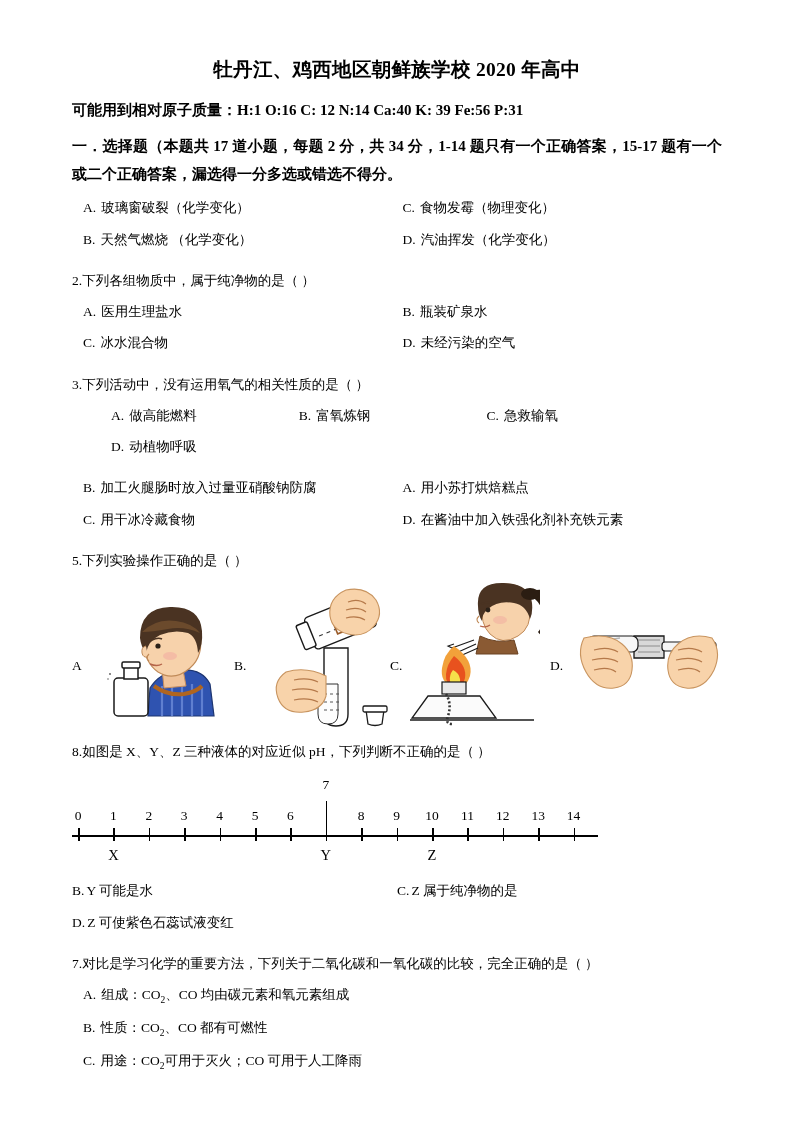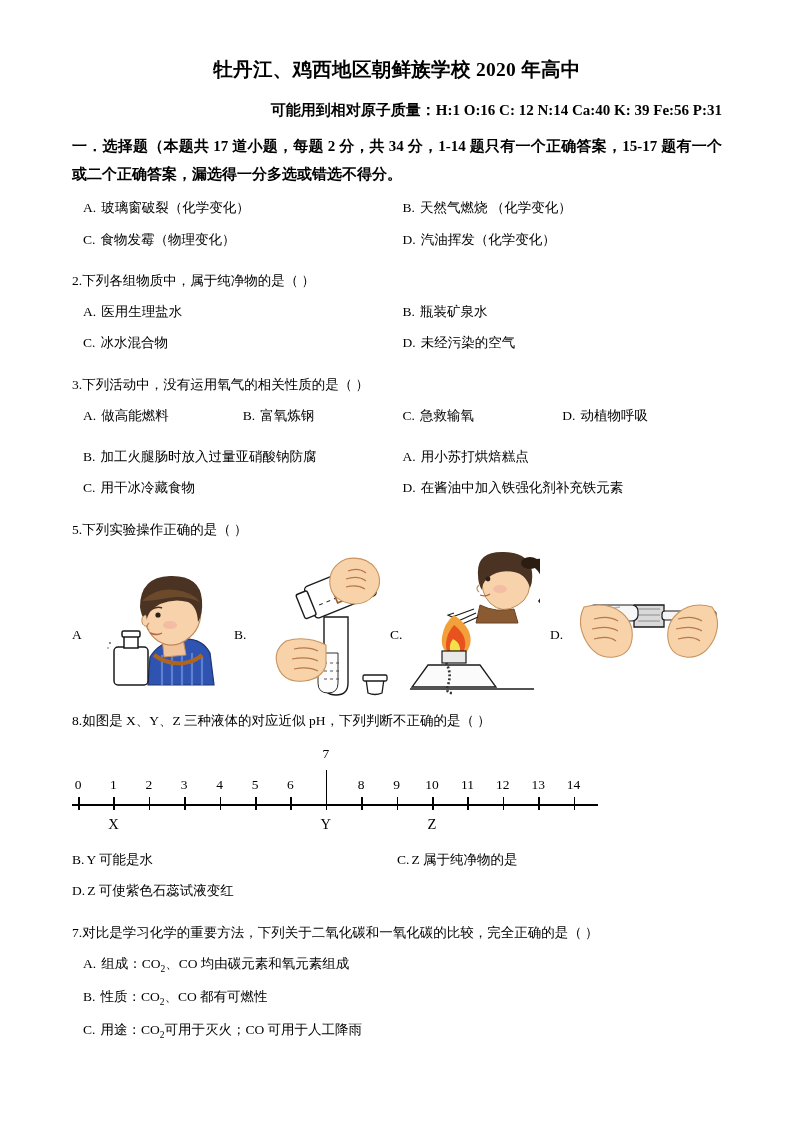--- a/index.html
+++ b/index.html
@@ -37,21 +37,20 @@
     margin-top: 58px;
     line-height: 1.2;
     white-space: nowrap;
   }
   .atomic-line {
     font-size: 15px;
     font-weight: bold;
     margin-top: 18px;
     line-height: 1.5;
     white-space: nowrap;
-    text-align: right;
   }
   .section-head {
     font-size: 15px;
     font-weight: bold;
     margin-top: 11px;
     line-height: 1.85;
     text-align: justify;
   }
 
   
@@ -61,21 +60,21 @@
   .q-stem {
     font-size: 13.5px;
     line-height: 1.5;
     margin-bottom: 11px;
   }
   .opts {
     display: flex;
     flex-wrap: wrap;
   }
   .opts.cols2 .opt { width: 50%; }
-  .opts.cols4 .opt { width: 25%; }
+  .opts.cols4 .opt { width: 25%; margin-left: 28px; }
   .opt {
     font-size: 13.5px;
     line-height: 1.5;
     margin-bottom: 11px;
     box-sizing: border-box;
     padding-right: 4px;
   }
   .opt .lbl { margin-right: 5px; }
   .opt.tight .lbl { margin-right: 2px; }
   .indent { padding-left: 11px; }
@@ -141,22 +140,22 @@
 
     <div class="doc-title">牡丹江、鸡西地区朝鲜族学校 2020 年高中</div>
 
     <div class="atomic-line">可能用到相对原子质量：H:1 O:16    C: 12    N:14    Ca:40    K: 39    Fe:56    P:31</div>
 
     <div class="section-head">一．选择题（本题共 17 道小题，每题 2 分，共 34 分，1-14 题只有一个正确答案，15-17 题有一个或二个正确答案，漏选得一分多选或错选不得分。</div>
 
     <div class="q">
       <div class="opts cols2 indent">
         <div class="opt"><span class="lbl">A.</span><span>玻璃窗破裂（化学变化）</span></div>
+        <div class="opt"><span class="lbl">C.</span><span>食物发霉（物理变化）</span></div>
         <div class="opt"><span class="lbl">B.</span><span>天然气燃烧 （化学变化）</span></div>
-        <div class="opt"><span class="lbl">C.</span><span>食物发霉（物理变化）</span></div>
         <div class="opt"><span class="lbl">D.</span><span>汽油挥发（化学变化）</span></div>
       </div>
     </div>
 
     <div class="q">
       <div class="q-stem">2.下列各组物质中，属于纯净物的是（      ）</div>
       <div class="opts cols2 indent">
         <div class="opt"><span class="lbl">A.</span><span>医用生理盐水</span></div>
         <div class="opt"><span class="lbl">B.</span><span>瓶装矿泉水</span></div>
         <div class="opt"><span class="lbl">C.</span><span>冰水混合物</span></div>

